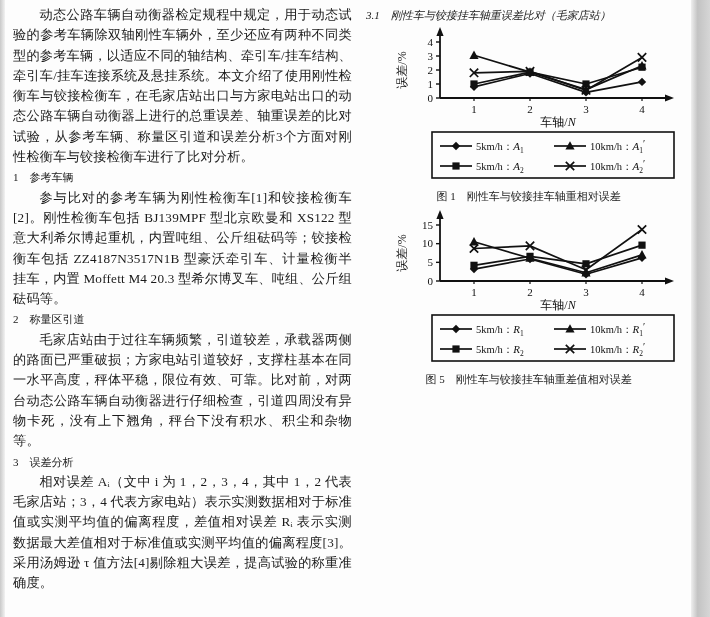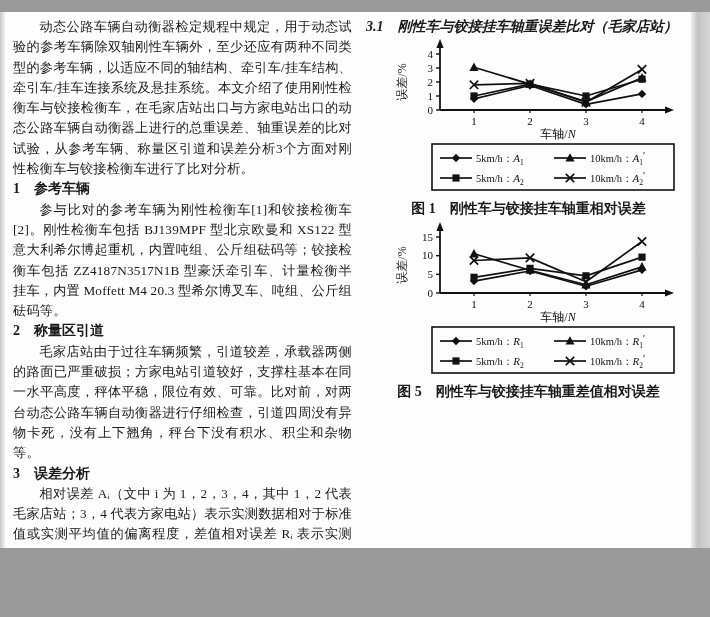--- a/index.html
+++ b/index.html
@@ -1,33 +1,33 @@
 <!DOCTYPE html>
 <html><head>
 <meta charset="utf-8">
 <style>
   html,body{margin:0;padding:0;background:#9a9a9a;}
   .page{
-    position:relative;width:710px;height:536px;margin:12px auto;
+    position:relative;width:710px;height:617px;margin:0 auto;
     background:#fdfdfd;overflow:hidden;color:#1a1a1a;
     font-family:"Liberation Serif","DejaVu Serif",serif;
   }
   .edge-left{position:absolute;left:0;top:0;width:5px;height:100%;
     background:linear-gradient(90deg,#c9c9c9,#f2f2f2);}
   .edge-right{position:absolute;right:0;top:0;width:19px;height:100%;
     background:linear-gradient(90deg,#efefef 0%,#c3c3c3 35%,#d6d6d6 100%);}
   .cols{position:absolute;left:13px;top:5px;display:flex;gap:14px;}
   .col{width:339px;}
   .col.right{width:325px;}
   p{margin:0;font-size:13.2px;line-height:20.3px;text-align:justify;
     text-indent:2em;letter-spacing:0.2px;}
-  .sec-h{margin:0;font-size:14px;line-height:20.3px;font-weight:bold;}
+  .sec-h{margin:0;font-size:11px;line-height:20.3px;font-weight:normal;}
   .sec-h.sub{font-style:italic;}
   figure{margin:1px 0 3px 0;text-align:center;}
-  figcaption{font-size:14px;font-weight:bold;line-height:19px;margin-top:1px;}
+  figcaption{font-size:11px;font-weight:normal;line-height:19px;margin-top:1px;}
   svg.chart{display:block;margin:0 auto;}
   svg text{font-family:"Liberation Serif","DejaVu Serif",serif;}
 </style>
 </head>
 <body>
 
 <div class="page">
   <div class="edge-left"></div>
   <div class="edge-right"></div>
 

